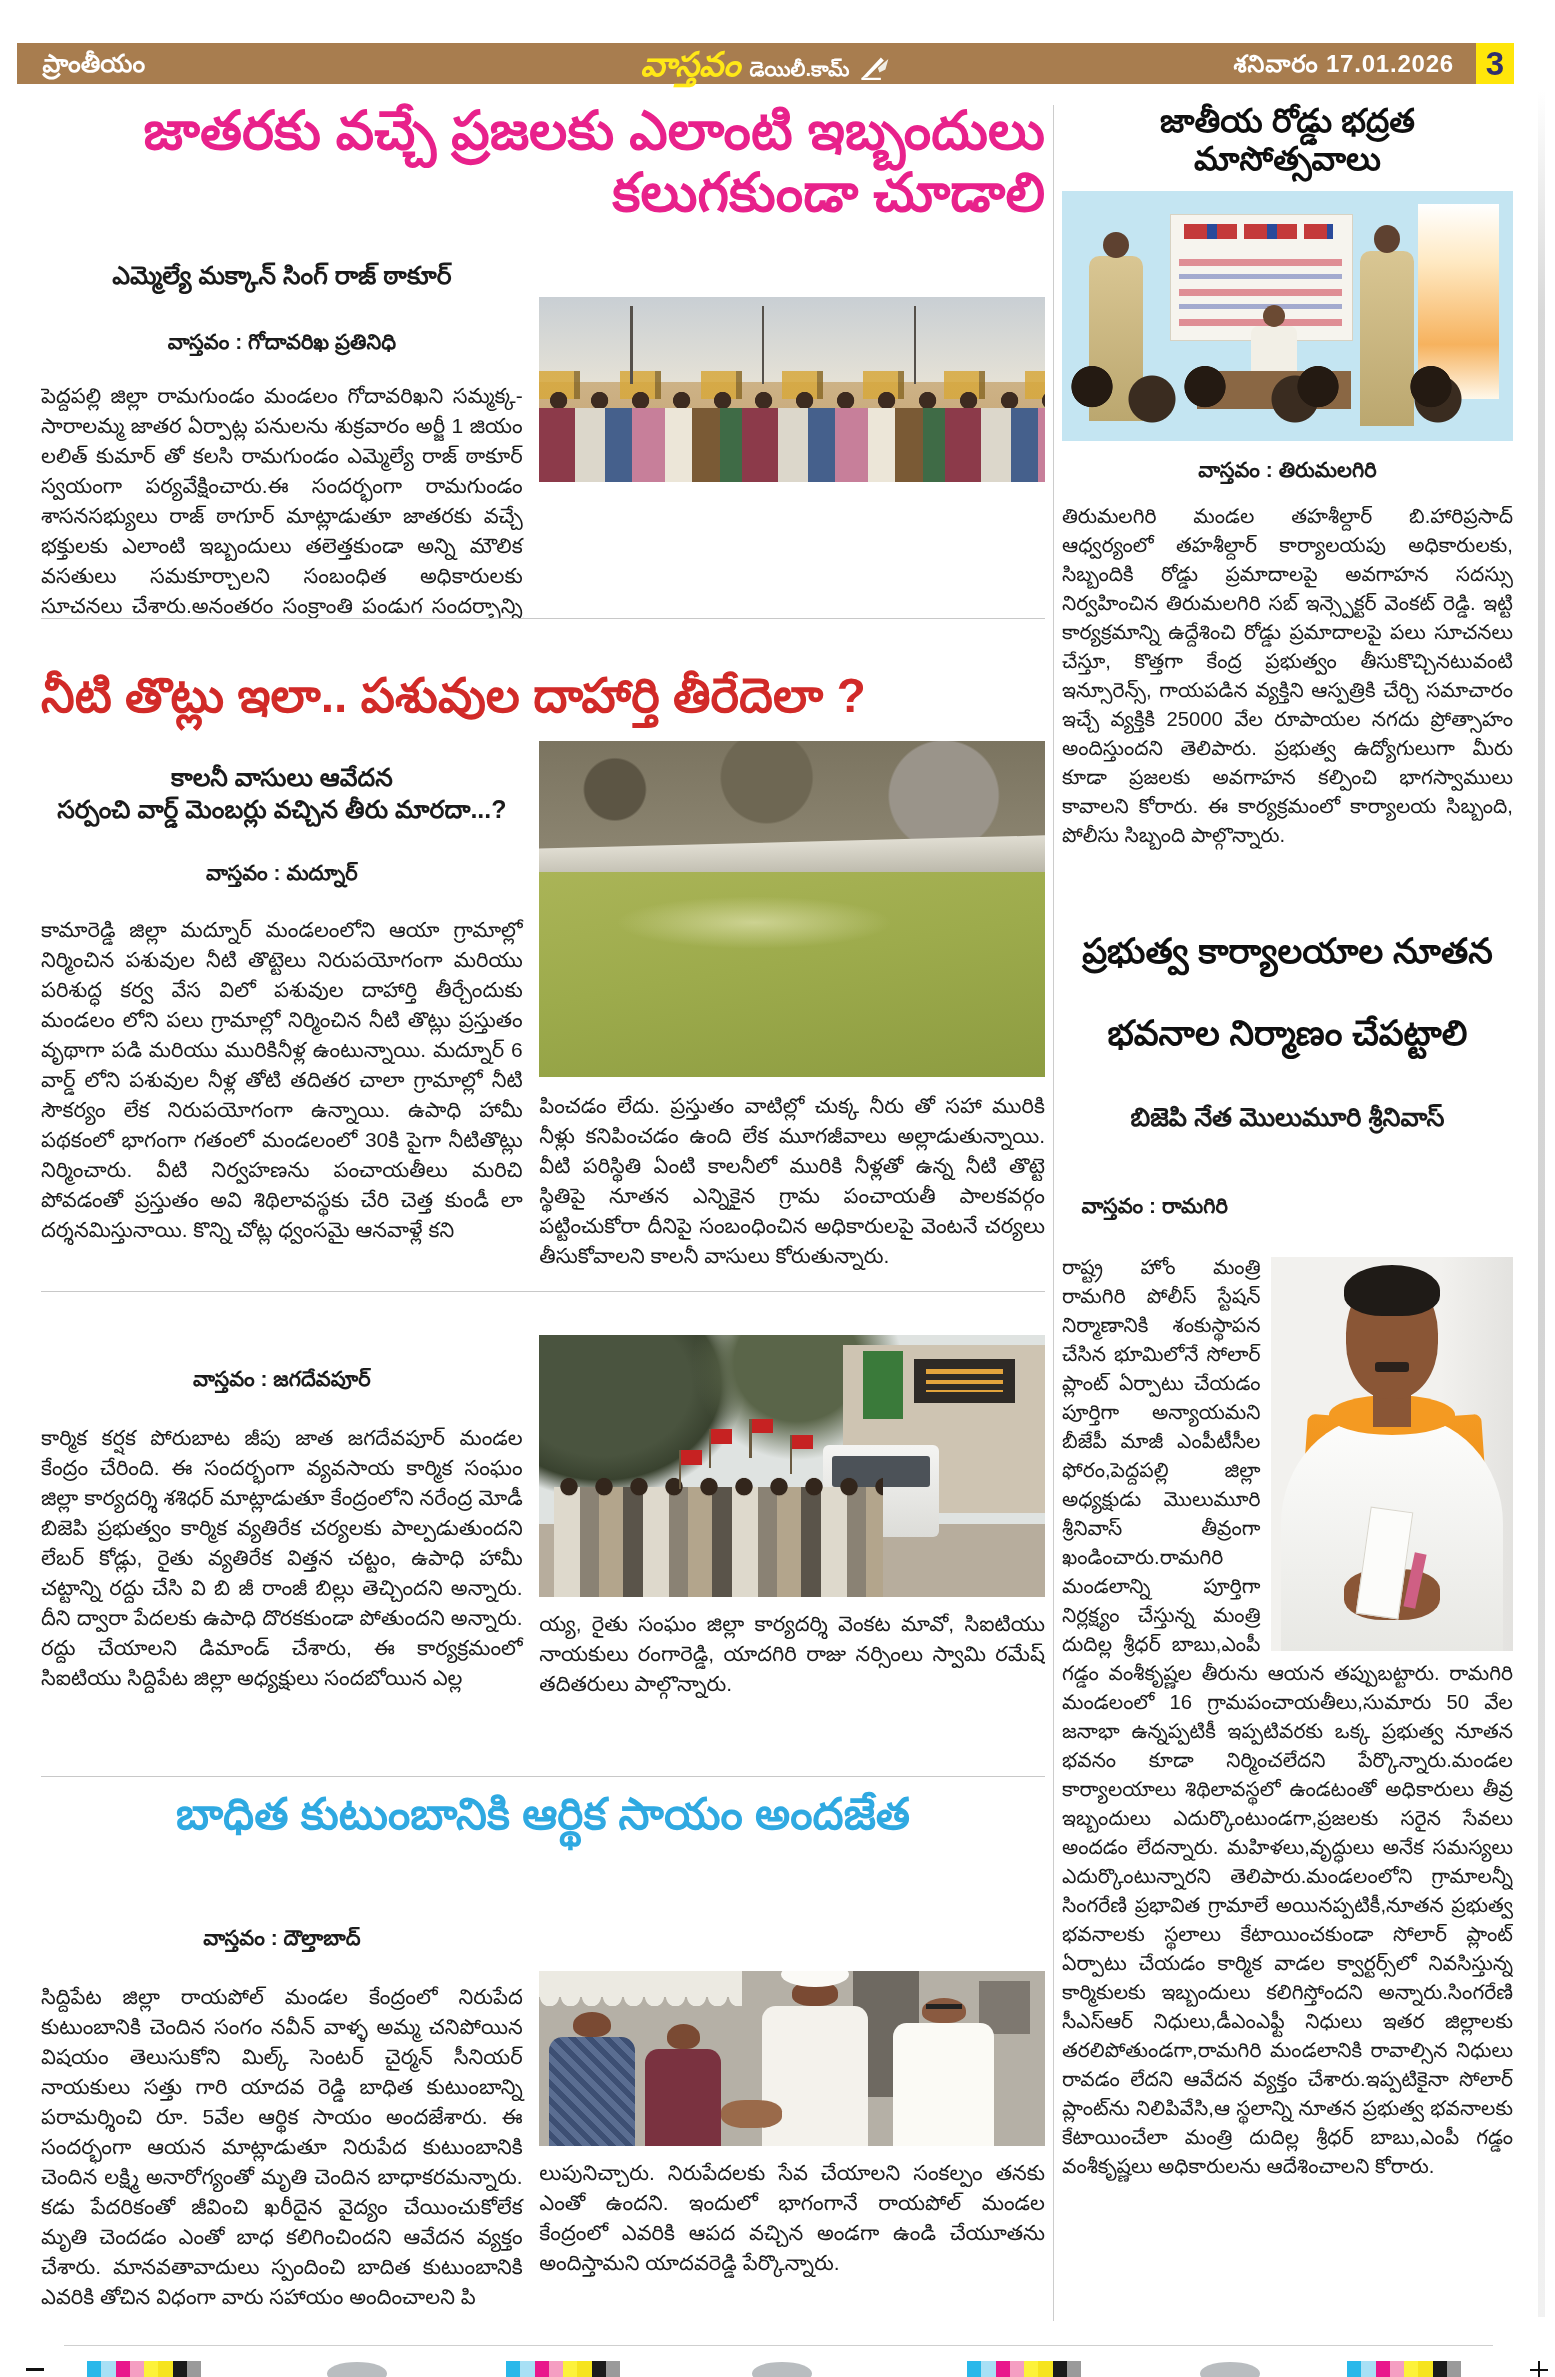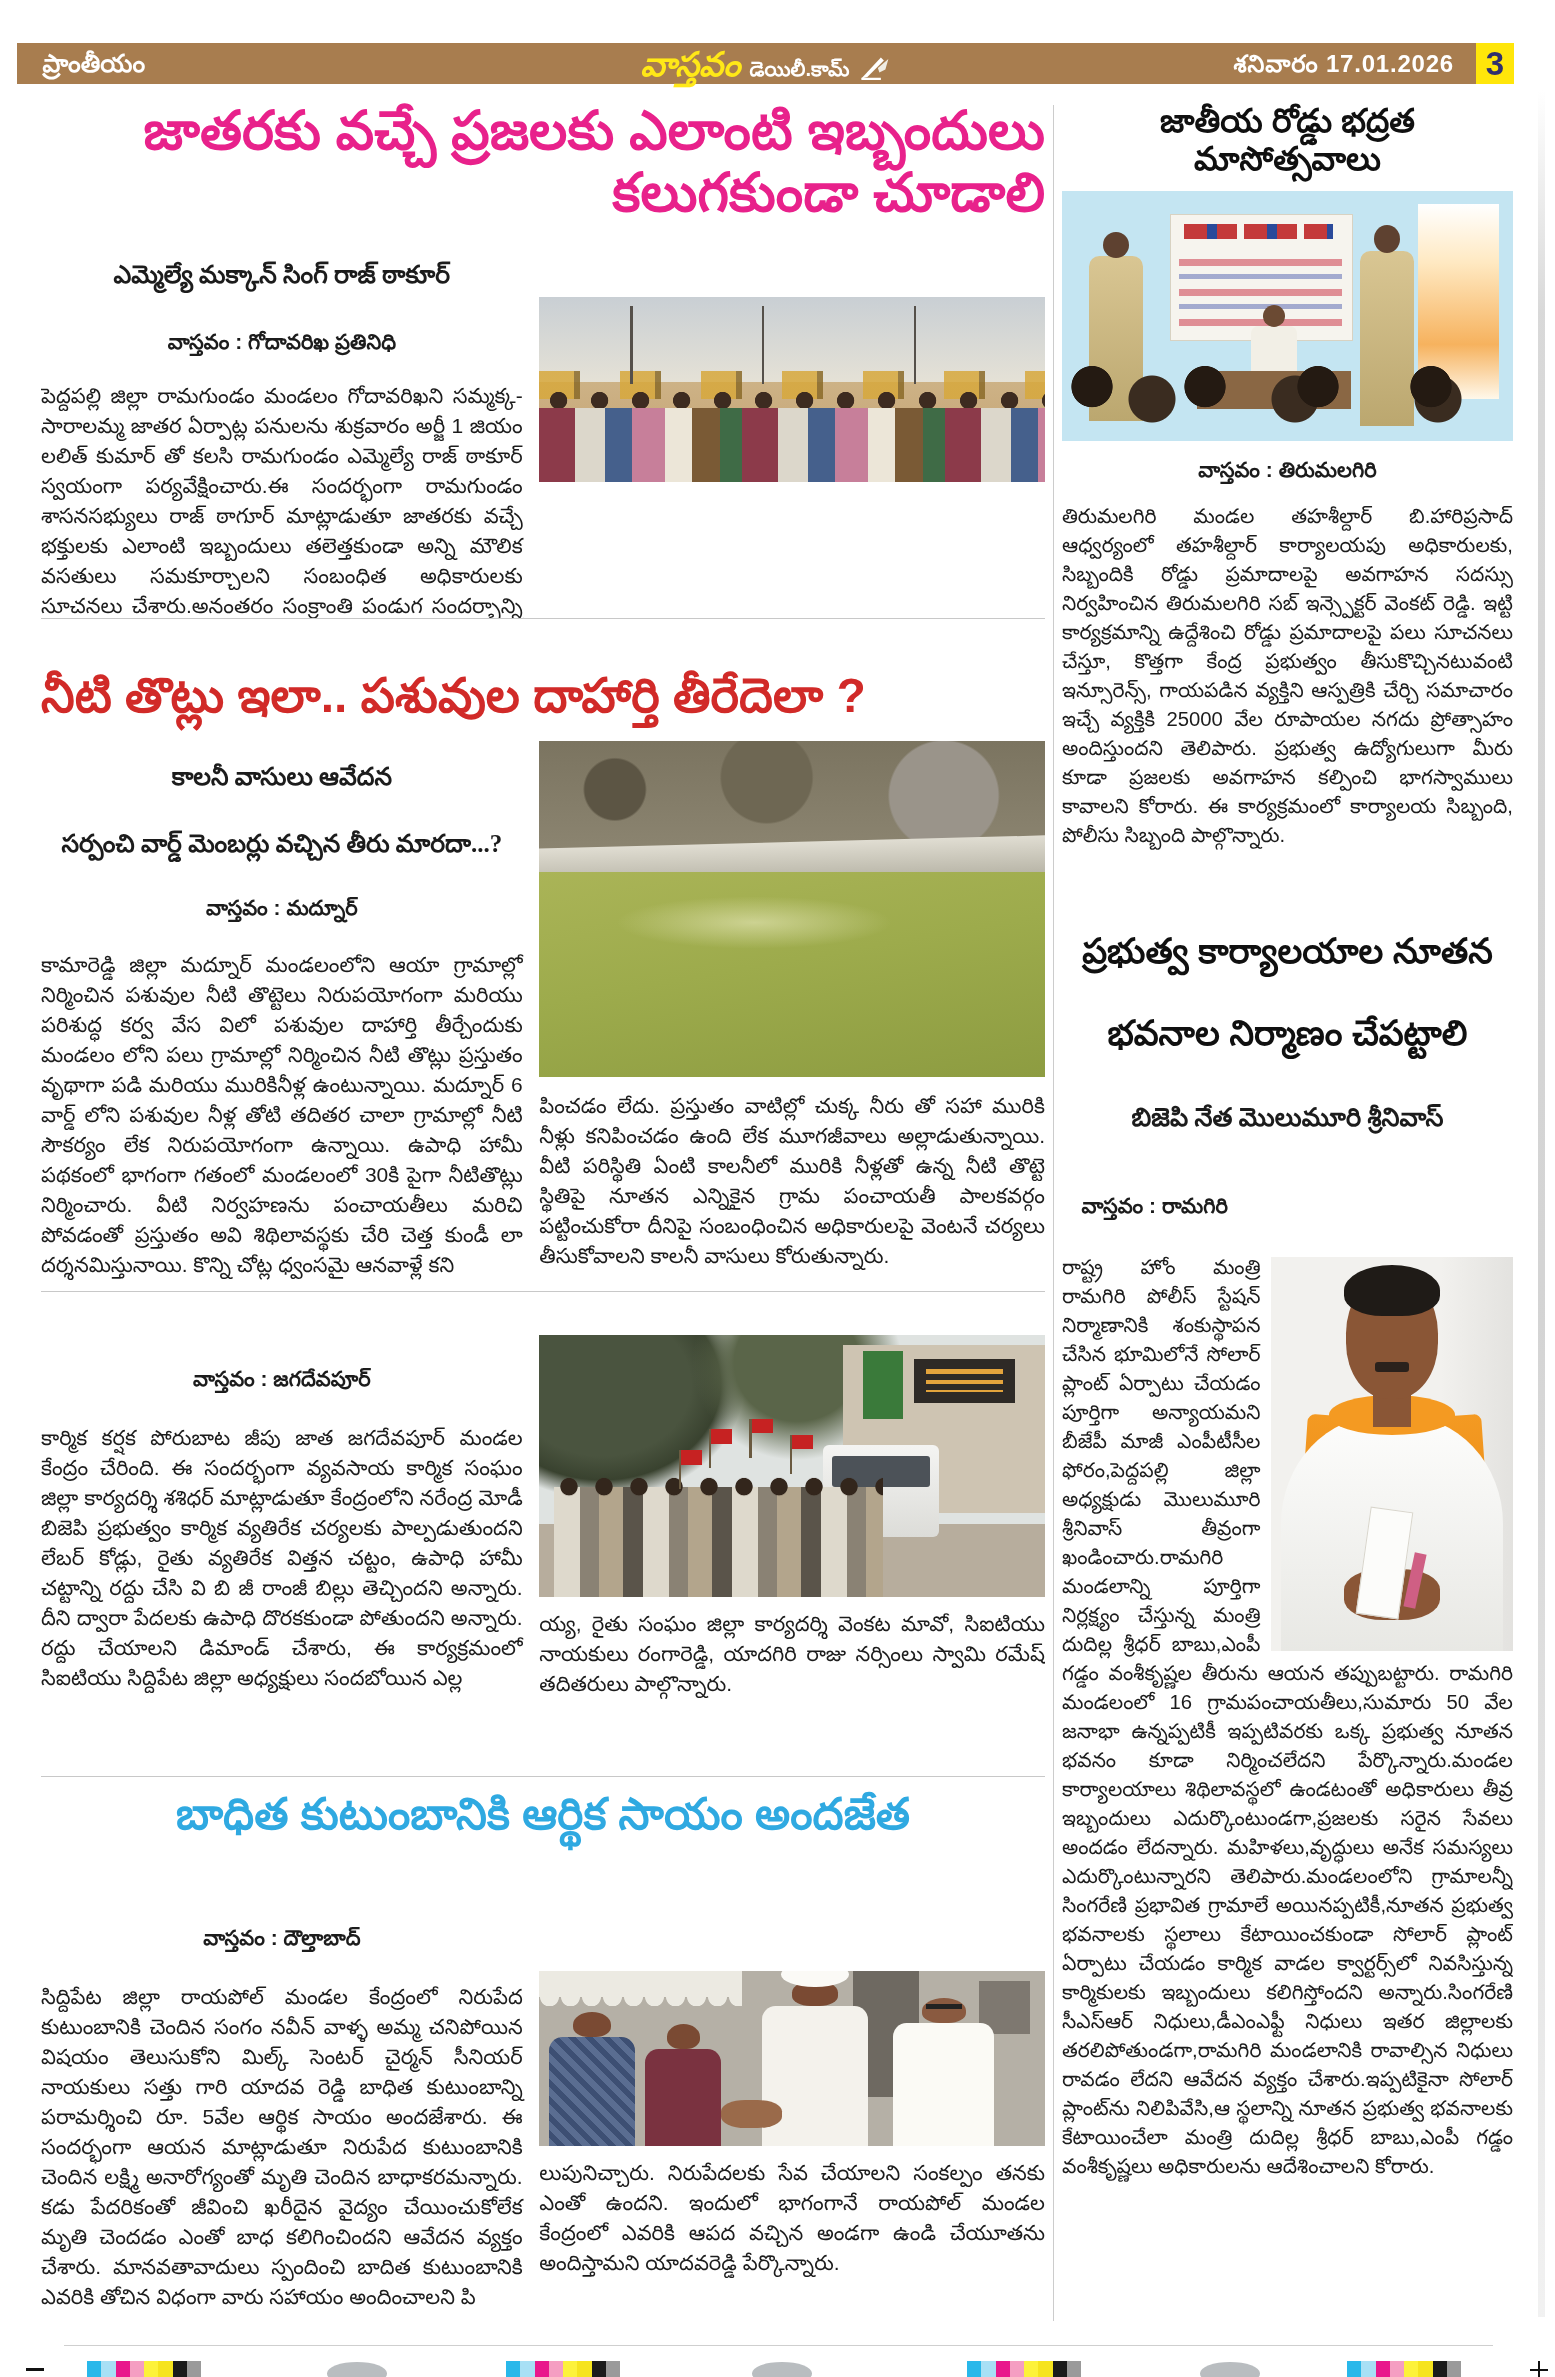--- a/index.html
+++ b/index.html
@@ -16,21 +16,21 @@
   .mh-date{position:absolute;right:60px;top:6.8px;font-size:24px;font-weight:bold;letter-spacing:0.8px;}
   .mh-pagebox{position:absolute;right:0;top:0;width:38px;height:41px;background:#ffe60a;color:#2f2f6e;
               display:flex;align-items:center;justify-content:center;font-size:33px;font-weight:bold;}
 
   
   .article{position:absolute;overflow:hidden;}
   .headline{font-weight:bold;line-height:1.15;}
   .h-pink{color:#e8218b;} .h-red{color:#d12a28;} .h-blue{color:#2fa9e1;} .h-black{color:#101010;}
   .cols{display:flex;gap:16.6px;}
   .col-l{width:482px;} .col-r{width:506px;}
-  .subhead{text-align:center;font-weight:bold;font-size:25px;line-height:1.3;font-family:Liberation Serif, serif;}
+  .subhead{text-align:center;font-weight:bold;font-size:25px;line-height:1.3;}
   .byline{text-align:center;font-weight:bold;font-size:21px;}
   .body-txt{font-size:21px;line-height:30px;text-align:justify;overflow-wrap:anywhere;}
   .body-r{font-size:20.3px;line-height:29px;text-align:justify;overflow-wrap:anywhere;}
   .hr{position:absolute;border-top:1.5px solid #c8c8c8;}
   .vr{position:absolute;border-left:1.5px solid #cccccc;}
   .photo{position:relative;overflow:hidden;background:#ddd;width:100%;}
 
   
   .ph-jatara{height:185px;background:#cfd4d6;}
   .pj-sky{position:absolute;inset:0 0 52% 0;background:linear-gradient(#c9cfd4,#e6e2d6);}
@@ -206,21 +206,21 @@
     </div>
   </div>
 
   <div class="hr" style="left:41px;top:618px;width:1004px;"></div>
 
   <div class="article" style="left:41px;top:668px;width:1004px;height:655px;">
     <div class="headline h-red" style="font-size:48px;">నీటి తొట్లు ఇలా.. పశువుల దాహార్తి తీరేదెలా ?</div>
     <div class="cols" style="margin-top:18px;">
       <div class="col-l">
         <div class="subhead" style="margin-top:19.6px;">కాలనీ వాసులు ఆవేదన</div>
-        <div class="subhead" style="margin-top:35px;">సర్పంచి వార్డ్ మెంబర్లు వచ్చిన తీరు మారదా...?</div>
+        <div class="subhead" style="">సర్పంచి వార్డ్ మెంబర్లు వచ్చిన తీరు మారదా...?</div>
         <div class="byline" style="margin-top:35px;">వాస్తవం : మద్నూర్</div>
         <div class="body-txt" style="margin-top:25.6px;">కామారెడ్డి జిల్లా మద్నూర్ మండలంలోని ఆయా గ్రామాల్లో నిర్మించిన పశువుల నీటి తొట్టెలు నిరుపయోగంగా మరియు పరిశుద్ధ కర్వ వేస విలో పశువుల దాహార్తి తీర్చేందుకు మండలం లోని పలు గ్రామాల్లో నిర్మించిన నీటి తొట్లు ప్రస్తుతం వృథాగా పడి మరియు మురికినీళ్ల ఉంటున్నాయి. మద్నూర్ 6 వార్డ్ లోని పశువుల నీళ్ల తోటి తదితర చాలా గ్రామాల్లో నీటి సౌకర్యం లేక నిరుపయోగంగా ఉన్నాయి. ఉపాధి హామీ పథకంలో భాగంగా గతంలో మండలంలో 30కి పైగా నీటితొట్లు నిర్మించారు. వీటి నిర్వహణను పంచాయతీలు మరిచి పోవడంతో ప్రస్తుతం అవి శిథిలావస్థకు చేరి చెత్త కుండీ లా దర్శనమిస్తునాయి. కొన్ని చోట్ల ధ్వంసమై ఆనవాళ్లే కని</div>
       </div>
       <div class="col-r">
         <div class="photo ph-pond">
           <div class="pp-brush"></div>
           <div class="pp-rim"></div>
           <div class="pp-water"></div>
           <div class="pp-glint"></div>
         </div>

